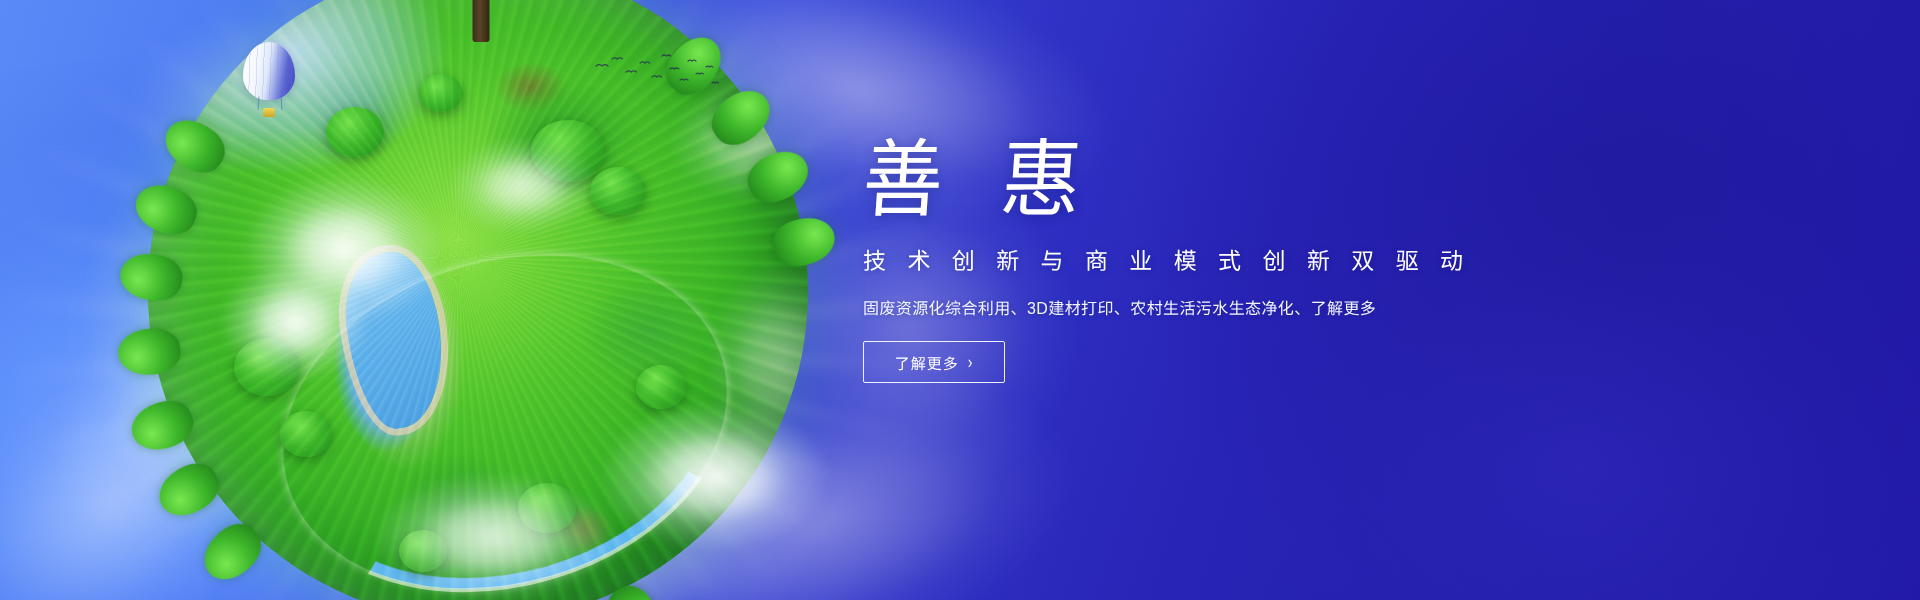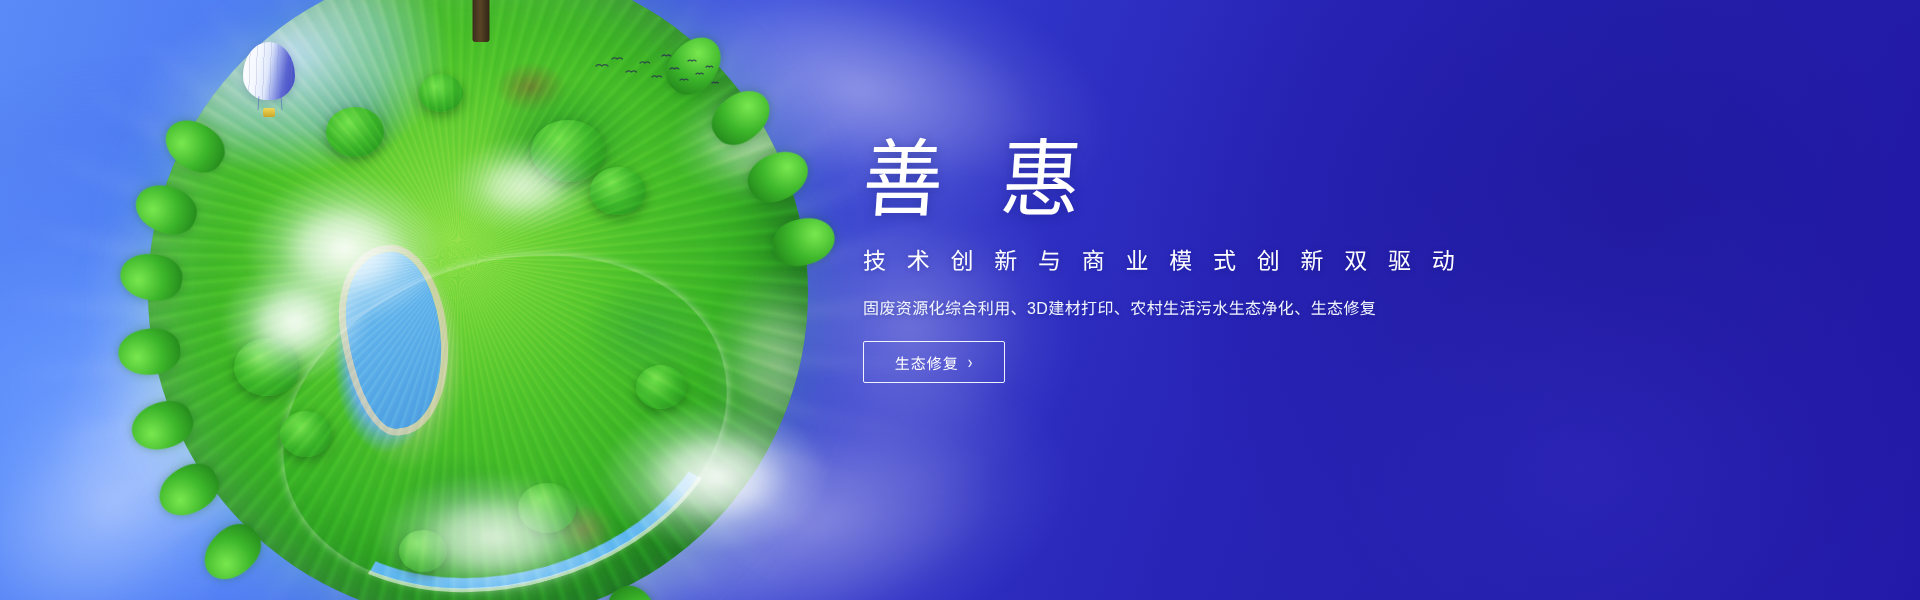--- a/index.html
+++ b/index.html
@@ -351,21 +351,20 @@
   .phrase-gap { width: 56px; }
 
   .subtitle {
     margin-top: 24px;
     font-size: 23px;
     font-weight: 400;
     letter-spacing: 7.5px;
     color: #ffffff;
     white-space: nowrap;
     text-shadow: 0 1px 6px rgba(10,20,90,0.30);
-    font-family: Liberation Serif, serif;
   }
   .desc {
     margin-top: 19px;
     font-size: 16px;
     font-weight: 400;
     letter-spacing: 0.4px;
     color: #f2f5ff;
     white-space: nowrap;
     text-shadow: 0 1px 5px rgba(10,20,90,0.30);
   }
@@ -492,21 +491,21 @@
         <span class="brush">善</span>
       </span>
       <span class="phrase-gap"></span>
       <span class="phrase">
         <span class="brush">惠</span>
       </span>
     </div>
 
     <div class="subtitle">技 术 创 新 与 商 业 模 式 创 新 双 驱 动</div>
 
-    <div class="desc">固废资源化综合利用、3D建材打印、农村生活污水生态净化、生态修复</div>
+    <div class="desc">固废资源化综合利用、3D建材打印、农村生活污水生态净化、了解更多</div>
 
     <button class="cta">
-      <span>生态修复</span>
+      <span>了解更多</span>
       <span class="chev">›</span>
     </button>
 
   </div>
 </div>
 
 </body></html>

